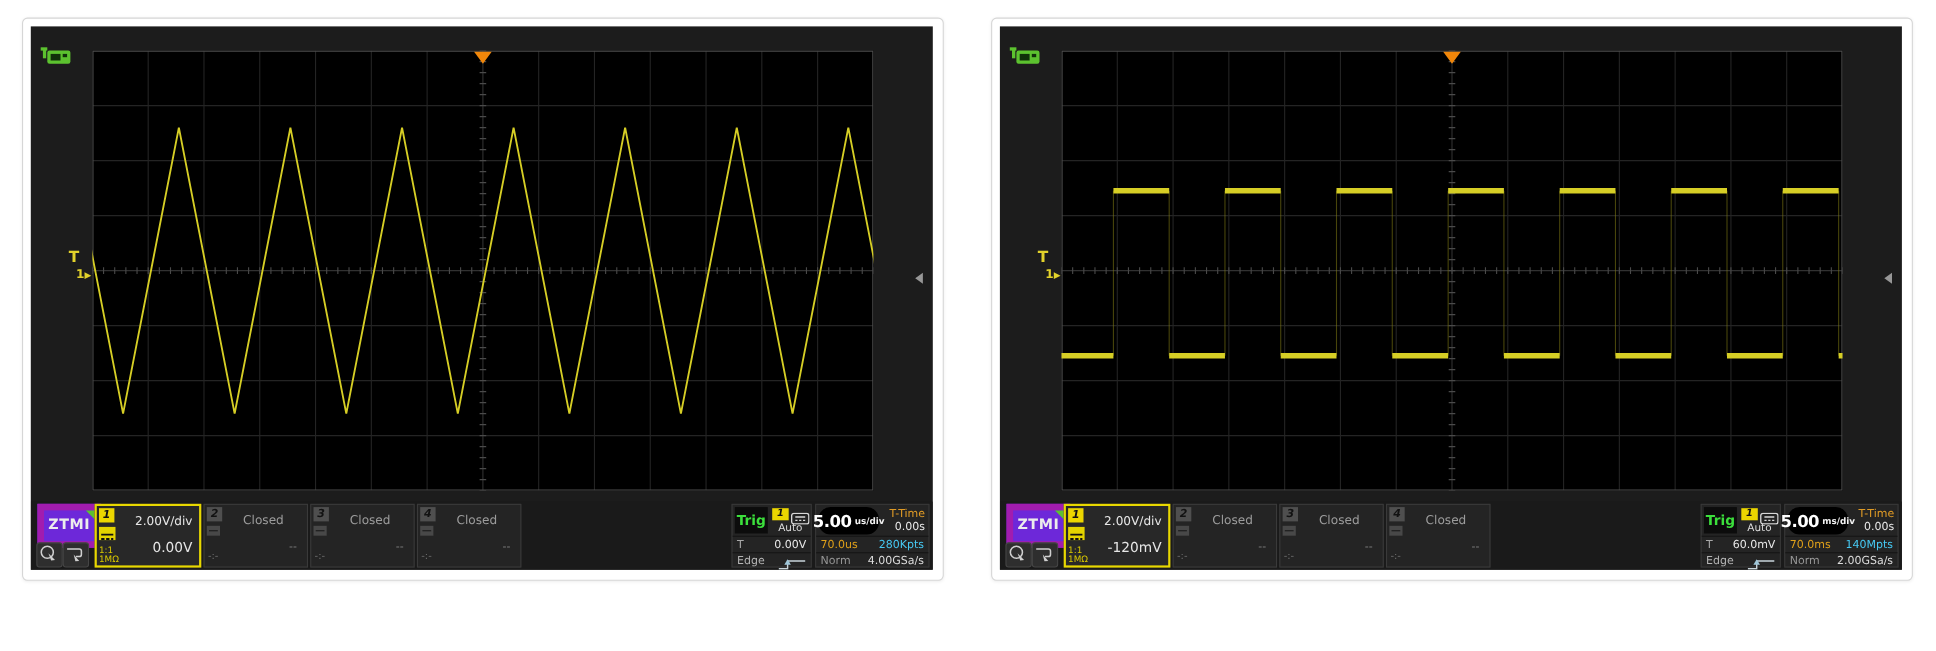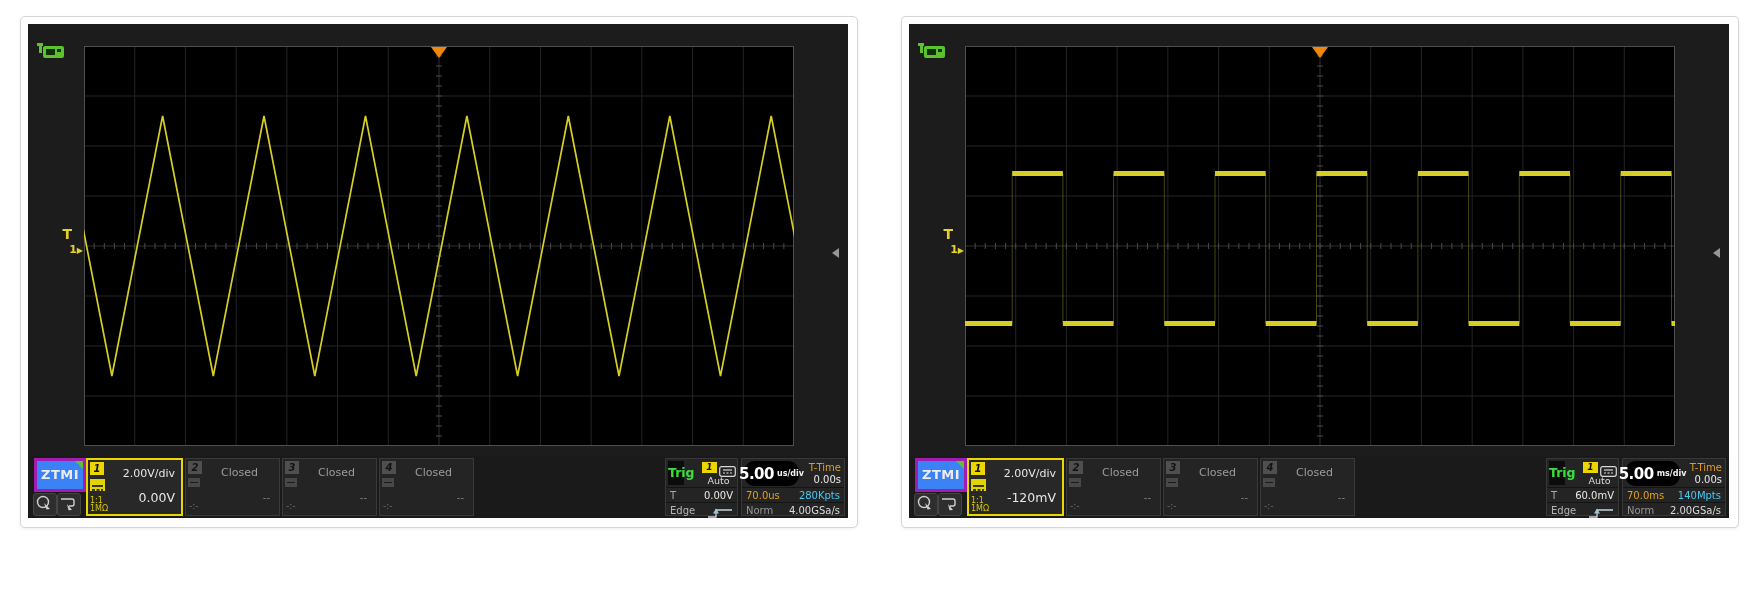--- a/index.html
+++ b/index.html
@@ -35,22 +35,22 @@
   .lmarks .arr{font-size:8px;letter-spacing:-1px;}
   
   .expand{
     position:absolute;left:804px;top:224px;width:0;height:0;
     border-top:5px solid transparent;border-bottom:5px solid transparent;
     border-right:7px solid #979797;
   }
   
   .bar{position:absolute;left:0;bottom:0;width:820px;height:62px;background:#1a1a1a;}
   .logo-box{
-    position:absolute;left:6px;top:2px;width:46px;height:28px;background:#3b82f6;
-    border:3px solid #a21caf;color:#ececec;font-weight:bold;font-size:13px;
+    position:absolute;left:6px;top:2px;width:46px;height:28px;background:#6d28d9;
+    border:6px solid #a21caf;color:#ececec;font-weight:bold;font-size:13px;
     letter-spacing:.5px;text-align:center;line-height:28px;
   }
   .logo-box .corner{
     position:absolute;right:0;top:0;width:0;height:0;
     border-top:8px solid #5cc22f;border-left:8px solid transparent;
   }
   .tool-btn{
     position:absolute;top:37px;width:22px;height:21px;background:#2e2e2e;
     border:1px solid #454545;border-radius:3px;
   }
@@ -72,21 +72,21 @@
   .dash-block{position:absolute;left:2px;top:19px;width:12px;height:9px;background:#484848;}
   .dash-block::after{content:"";position:absolute;left:2px;top:4px;width:8px;height:1px;background:#1a1a1a;}
   .probe{position:absolute;left:2px;bottom:1px;color:#d8c700;font-size:8px;line-height:8px;text-align:left;}
   .sub{position:absolute;left:3px;bottom:4px;color:#6f6f6f;font-size:9px;line-height:9px;}
   .ch .p1{position:absolute;top:7px;right:6px;color:#e6e6e6;font-size:11px;}
   .ch.closed .p1{left:14px;right:0;text-align:center;color:#9c9c9c;}
   .ch .p2{position:absolute;bottom:9px;right:6px;color:#e6e6e6;font-size:12.5px;}
   .ch.closed .p2{color:#7d7d7d;bottom:12px;right:9px;font-size:10px;}
   
   .trigblk{position:absolute;left:637px;top:2px;width:73px;height:58px;background:#242424;border:1px solid #383838;box-sizing:border-box;}
-  .tlabel{position:absolute;left:2px;top:2px;width:16px;height:24px;background:#0c0c0c;color:#3ce03c;font-weight:bold;font-size:12.5px;text-align:center;line-height:24px;}
+  .tlabel{position:absolute;left:2px;top:2px;width:30px;height:24px;background:#0c0c0c;color:#3ce03c;font-weight:bold;font-size:12.5px;text-align:center;line-height:24px;}
   .tsrc{left:36px;top:3px;width:15px;height:11px;line-height:11px;font-size:9px;}
   .cicon{position:absolute;left:53px;top:3px;width:17px;height:11px;}
   .tmode{position:absolute;left:34px;top:16px;width:37px;text-align:center;color:#dcdcdc;font-size:9.5px;}
   .trow{position:absolute;left:0;width:100%;box-sizing:border-box;border-top:1px solid #141414;}
   .trow.r2{top:28px;height:15px;}
   .trow.r3{top:43px;height:26px;}
   .trow .lft{position:absolute;left:4px;top:2px;font-size:10px;color:#a8a8a8;}
   .trow .rgt{position:absolute;right:4px;top:2px;font-size:10px;color:#e8e8e8;}
   .slope{position:absolute;right:3px;top:1px;width:28px;height:13px;}
   .trow .edge-lbl{color:#b5b5b5;}

